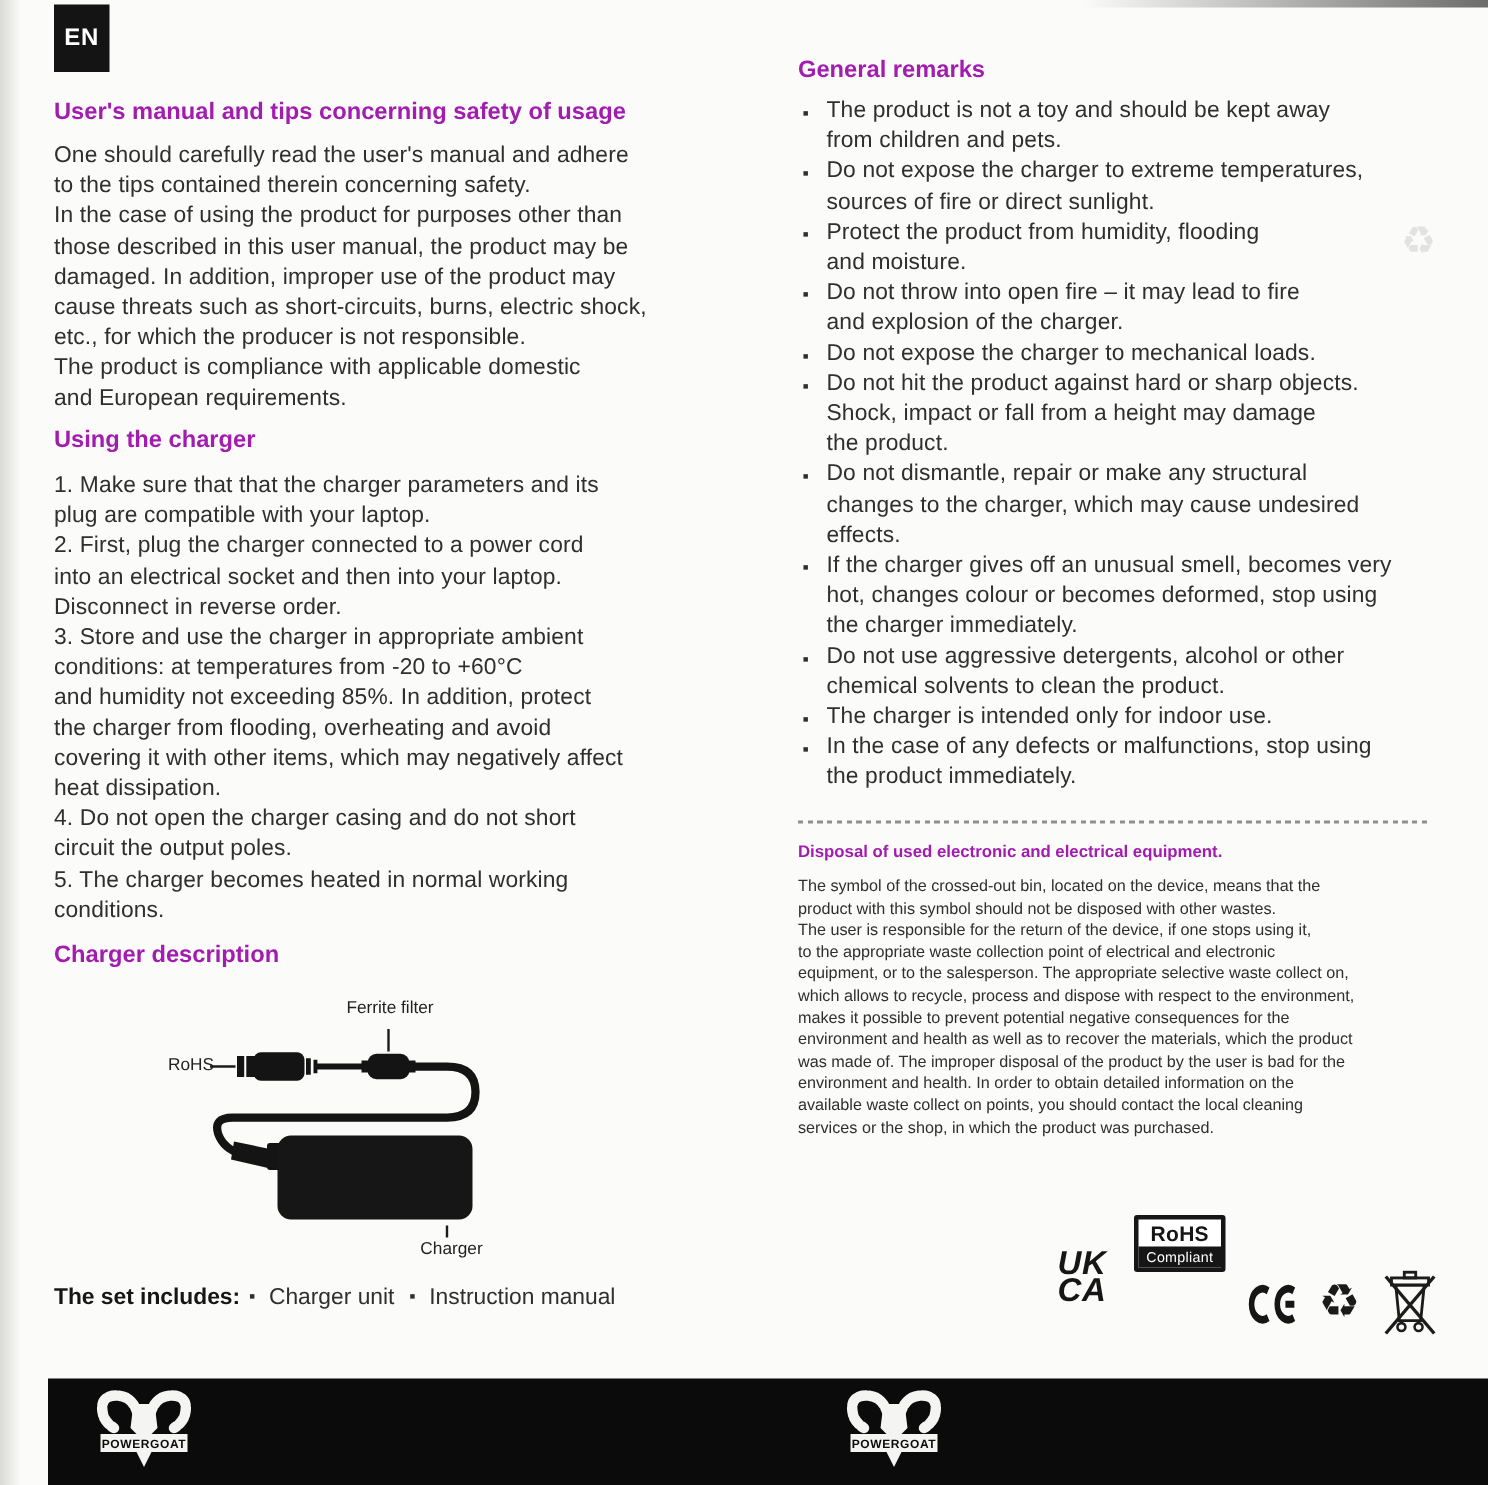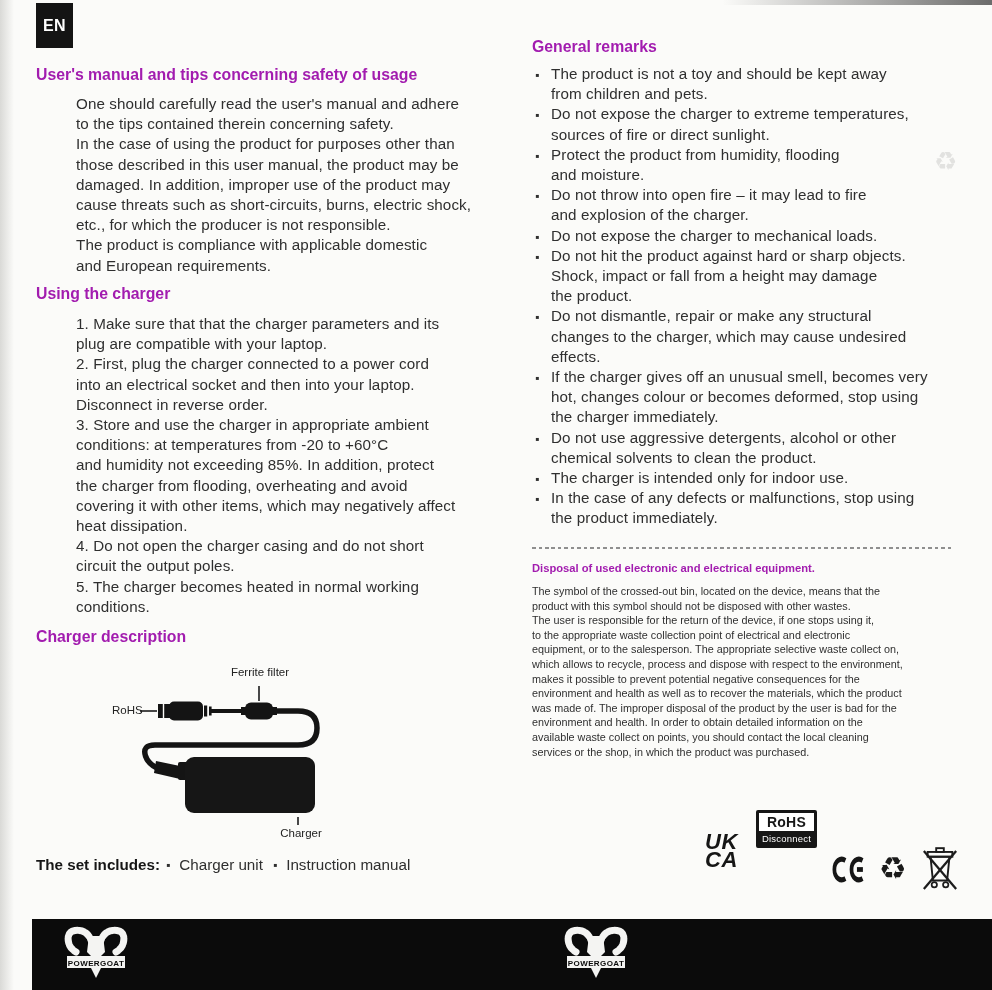--- a/index.html
+++ b/index.html
@@ -19,21 +19,21 @@
     background:linear-gradient(90deg,rgba(0,0,0,0),rgba(60,60,60,.75));}
 
   .en-badge{
     position:absolute;left:36px;top:3px;width:37px;height:45px;
     background:#141414;color:#fff;font-weight:bold;font-size:16px;
     display:flex;align-items:center;justify-content:center;letter-spacing:.5px;
   }
 
   h1,h2,h3{margin:0;color:#a21caf;font-weight:bold;}
   .lines{white-space:pre-line;}
-  .body{font-size:15.2px;line-height:20.2px;letter-spacing:.1px;margin-left:40px;}
+  .body{font-size:15.2px;line-height:20.2px;letter-spacing:.1px;}
   .small{font-size:10.8px;line-height:14.6px;}
 
   
   .h-safety{position:absolute;left:36px;top:66px;font-size:15.8px;}
   .p-safety{position:absolute;left:36px;top:94px;width:445px;}
   .h-using{position:absolute;left:36px;top:285px;font-size:15.8px;}
   .p-using{position:absolute;left:36px;top:314px;width:445px;}
   .h-desc{position:absolute;left:36px;top:628px;font-size:15.8px;}
 
   
@@ -207,21 +207,21 @@
 
   <span class="ghost-recycle">♻</span>
 
   <div class="ukca">
     <div>UK</div>
     <div>CA</div>
   </div>
 
   <div class="rohs">
     <div class="rohs-top">RoHS</div>
-    <div class="rohs-bottom">Disconnect</div>
+    <div class="rohs-bottom">Compliant</div>
   </div>
 
   <svg class="ce-mark" width="35" height="27" viewBox="0 0 47 26" preserveAspectRatio="none" aria-label="CE">
     <path d="M18 4.4 A9.9 9.9 0 1 0 18 21.6" fill="none" stroke="#161616" stroke-width="5"></path>
     <path d="M41 4.4 A9.9 9.9 0 1 0 41 21.6" fill="none" stroke="#161616" stroke-width="5"></path>
     <line x1="33.5" y1="13" x2="41.5" y2="13" stroke="#161616" stroke-width="4.6"></line>
   </svg>
 
   <span class="recycle">♻</span>
 

